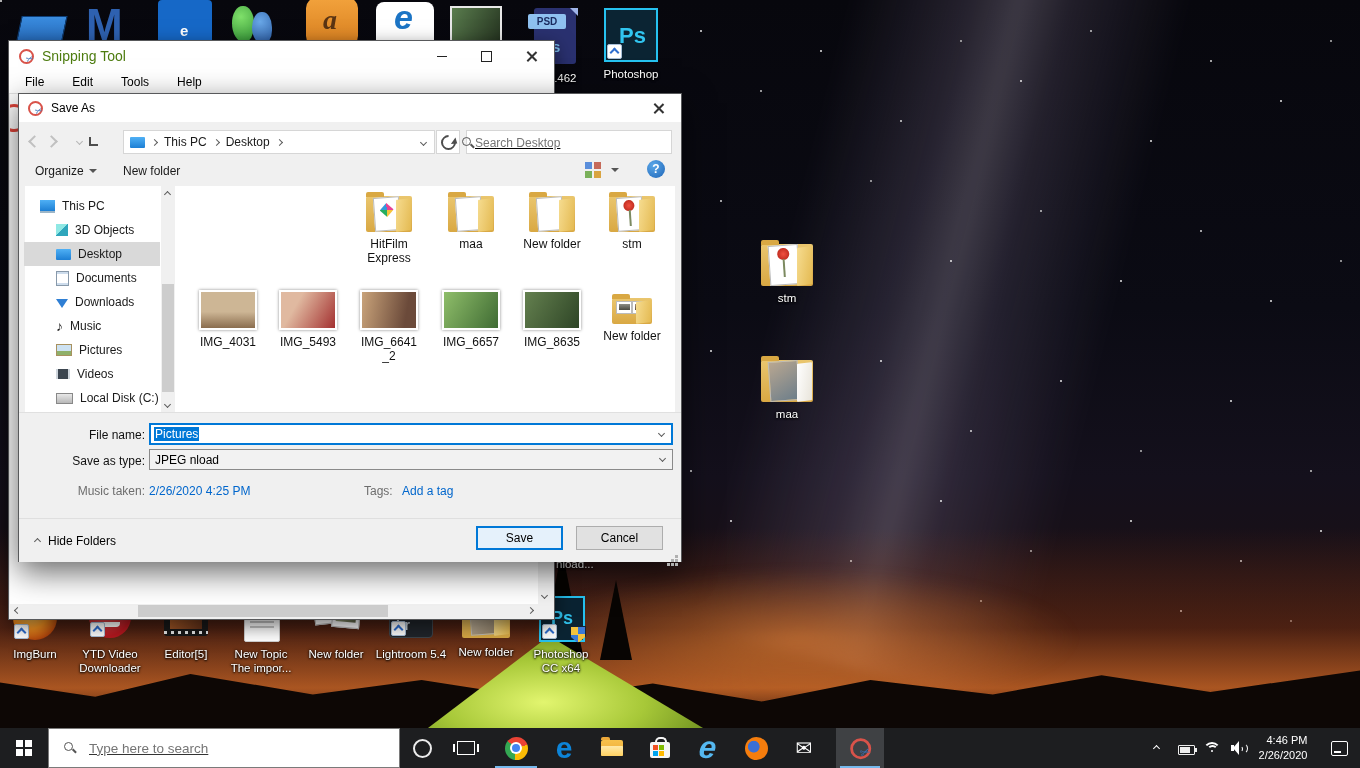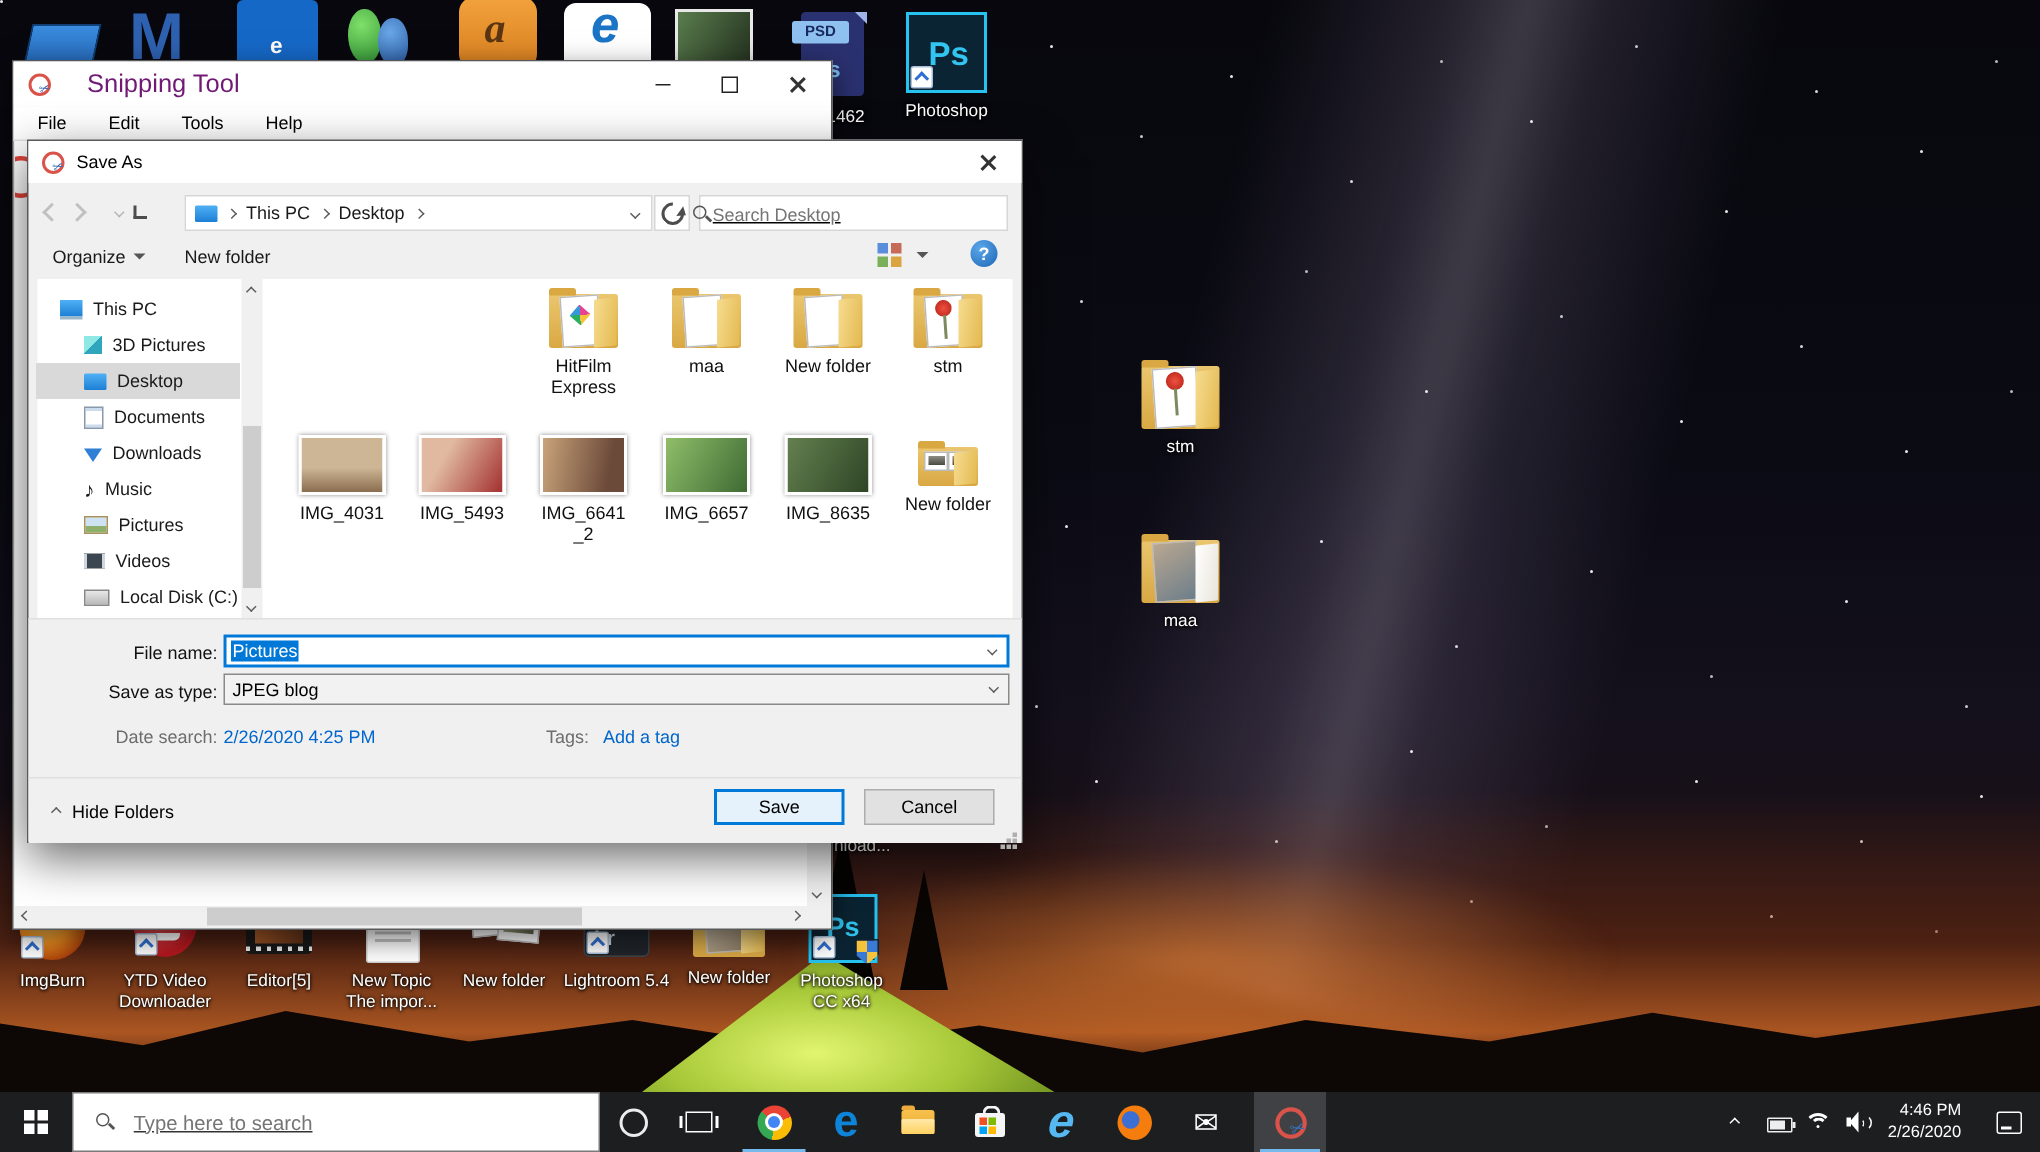--- a/index.html
+++ b/index.html
@@ -299,21 +299,21 @@
     </div>
     <div class="dlabel" style="margin-top:52px">Photoshop CC x64</div>
   </div>
 
   <div class="abs win-border" style="left:8px;top:40px;width:545px;height:578px;z-index:5">
     <div class="titlebar">
       <span class="scis" style="margin-left:9px">
         <span class="ring"></span>
           <span class="cut">✂</span>
       </span>
-      <span style="margin-left:24px;font-size:17px;color:#701a75">Snipping Tool</span>
+      <span style="margin-left:8px;font-size:14px;color:#4d7c0f">Snipping Tool</span>
       <span style="flex:1"></span>
       <span class="cap-btn">
           <span class="glyph-min"></span>
         </span>
       <span class="cap-btn">
           <span class="glyph-max"></span>
         </span>
       <span class="cap-btn">
           <span class="glyph-x"></span>
         </span>
@@ -396,21 +396,21 @@
     <div class="abs" style="left:6px;top:92px;width:650px;height:226px;background:#fff"></div>
 
     <div class="navitem" style="top:100px">
       <span style="width:16px"></span>
       <span class="nicon" style="width:15px;height:11px;background:linear-gradient(#4fb0f5,#1d7fd4);border-bottom:2px solid #9db6c8"></span>
       <span>This PC</span>
     </div>
     <div class="navitem" style="top:124px">
       <span style="width:32px"></span>
       <span class="nicon" style="width:12px;height:12px;background:linear-gradient(135deg,#8fe8e4 0 50%,#2fa6bc 50%);transform:rotate(0deg)"></span>
-      <span>3D Pictures</span>
+      <span>3D Objects</span>
     </div>
     <div class="navitem sel" style="top:148px">
       <span style="width:32px"></span>
       <span class="nicon" style="width:15px;height:11px;background:linear-gradient(#4fb0f5,#1d7fd4);border-radius:1px"></span>
       <span>Desktop</span>
     </div>
     <div class="navitem" style="top:172px">
       <span style="width:32px"></span>
       <span class="nicon" style="width:11px;height:13px;background:#fff;border:1px solid #8899aa;box-shadow:inset 0 -2px #cddcec,inset 0 2px #cddcec"></span>
       <span>Documents</span>
@@ -522,25 +522,25 @@
     <div class="abs" style="left:0;top:318px;width:662px;height:149px;background:#f0f0f0;border-top:1px solid #e0e0e0"></div>
 
     <div class="fieldlbl abs" style="left:40px;top:334px;width:86px">File name:</div>
     <div class="abs" style="left:130px;top:329px;width:524px;height:22px;background:#fff;border:2px solid #0078d7;box-sizing:border-box">
       <span style="position:absolute;left:3px;top:2px;background:#0078d7;color:#fff;font-size:12px;padding:0 1px">Pictures</span>
       <span class="chev c-d small abs" style="right:7px;top:6px"></span>
     </div>
 
     <div class="fieldlbl abs" style="left:40px;top:360px;width:86px">Save as type:</div>
     <div class="abs" style="left:130px;top:355px;width:524px;height:21px;background:#f2f2f2;border:1px solid #8a8a8a;box-sizing:border-box">
-      <span style="position:absolute;left:5px;top:3px;font-size:12px">JPEG blog</span>
+      <span style="position:absolute;left:5px;top:3px;font-size:12px">JPEG nload</span>
       <span class="chev c-d small abs" style="right:7px;top:6px"></span>
     </div>
 
-    <div class="fieldlbl graylbl abs" style="left:40px;top:390px;width:86px">Date search:</div>
+    <div class="fieldlbl graylbl abs" style="left:40px;top:390px;width:86px">Music taken:</div>
     <div class="bluelink abs" style="left:130px;top:390px">2/26/2020 4:25 PM</div>
     <div class="graylbl abs" style="left:345px;top:390px">Tags:</div>
     <div class="bluelink abs" style="left:383px;top:390px">Add a tag</div>
 
     <div class="abs" style="left:0;top:424px;width:662px;height:43px;border-top:1px solid #dfdfdf"></div>
     <div class="abs" style="left:16px;top:440px;display:flex;align-items:center;gap:8px">
       <span class="chev c-u small"></span>
       <span>Hide Folders</span>
     </div>
     <div class="btn primary" style="left:457px;top:432px;width:87px">

